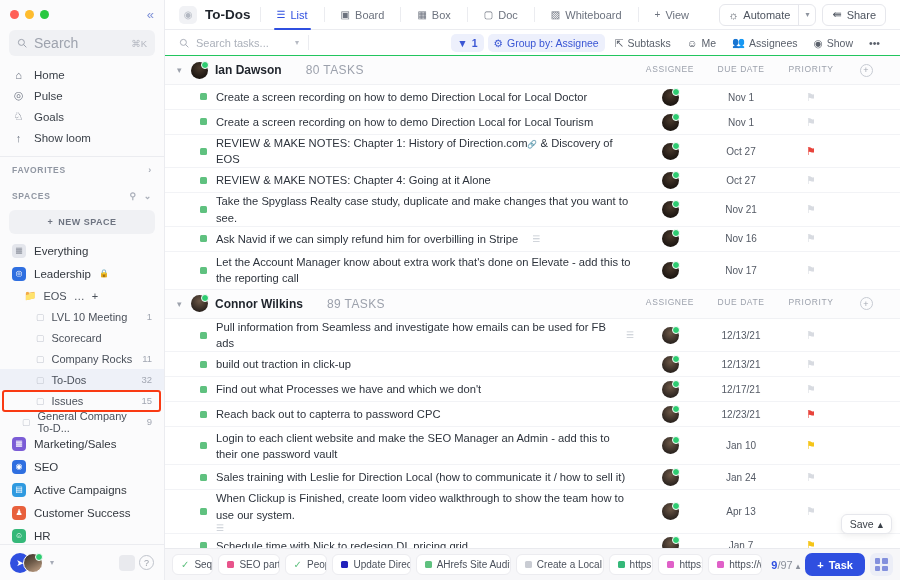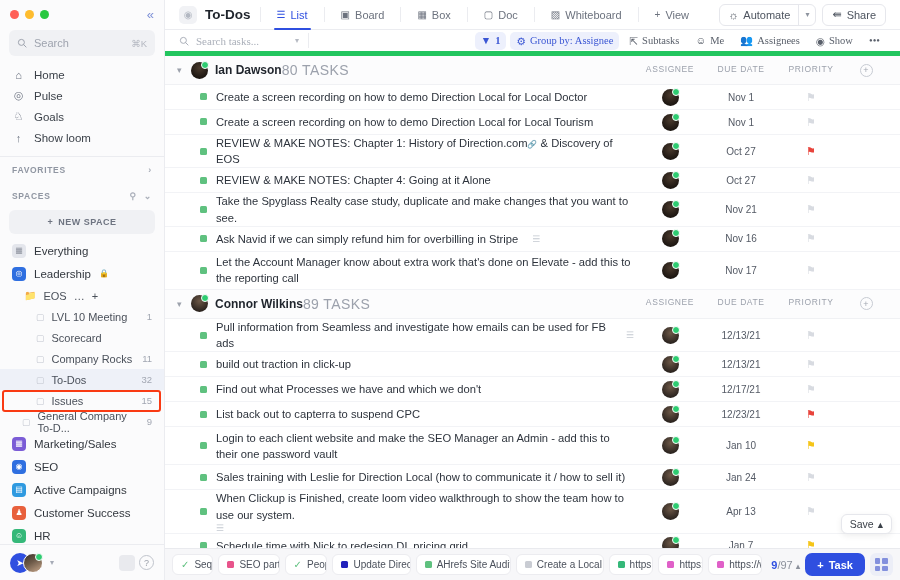--- a/index.html
+++ b/index.html
@@ -20,21 +20,21 @@
   .win-bar { height: 28px; display: flex; align-items: center; padding: 0 10px; flex-shrink: 0; }
   .dots { display: flex; gap: 6px; }
   .dot { width: 9px; height: 9px; border-radius: 50%; }
   .dot.r { background: #ff5f57; } .dot.y { background: #febc2e; } .dot.g { background: #28c840; }
   .collapse { margin-left: auto; color: #7c8fd6; font-size: 13px; line-height: 1; }
 
   .search-box {
     margin: 2px 9px 8px; height: 26px; background: #f0f1f4; border-radius: 6px;
     display: flex; align-items: center; padding: 0 8px; gap: 7px;
   }
-  .search-box .ph { color: #9ea3ae; font-size: 11px; flex: 1; }
+  .search-box .ph { color: #9ea3ae; font-size: 14px; flex: 1; }
   .search-box .kbd { color: #b4b8c1; font-size: 9.5px; }
 
   .nav-item {
     height: 21px; display: flex; align-items: center; gap: 9px;
     padding: 0 12px; color: #3b4149; font-size: 11.5px; position: relative;
   }
   .nav-item .ic { width: 13px; text-align: center; color: #6b7280; font-size: 11px; flex-shrink: 0; }
   .badge {
     position: absolute; left: 17px; top: -1px; background: #e0457b; color: #fff;
     font-size: 6px; border-radius: 7px; padding: 1px 3px; line-height: 1.1;
@@ -132,21 +132,21 @@
   .pill-btn {
     display: flex; align-items: center; gap: 5px; height: 22px; padding: 0 9px;
     border: 1px solid #e6e7ec; border-radius: 6px; color: #4d545f; font-size: 11px; background: #fff;
   }
   .pill-split { display: flex; align-items: center; border: 1px solid #e6e7ec; border-radius: 6px; height: 22px; }
   .pill-split .a { display: flex; align-items: center; gap: 5px; padding: 0 8px; color: #4d545f; font-size: 11px; }
   .pill-split .b { padding: 0 6px; border-left: 1px solid #e6e7ec; color: #8e949f; font-size: 8px; line-height: 22px; }
 
   .filterbar {
     height: 26px; display: flex; align-items: center; padding: 0 14px;
-    border-bottom: 5px solid #22c55e; gap: 0; flex-shrink: 0; font-family: Liberation Serif, serif;
+    border-bottom: 1px solid #22c55e; gap: 0; flex-shrink: 0;
   }
   .task-search { display: flex; align-items: center; gap: 7px; width: 120px; }
   .task-search .ph { color: #abb0ba; font-size: 11px; }
   .task-search .cv { margin-left: auto; color: #b6bac3; font-size: 8px; }
   .fb-right { margin-left: auto; display: flex; align-items: center; gap: 4px; }
   .chip {
     display: flex; align-items: center; gap: 4px; height: 18px; padding: 0 6px;
     border-radius: 5px; font-size: 10.5px; color: #5a606b;
   }
   .chip.blue { background: #edf0fc; color: #3a56d4; }
@@ -162,21 +162,21 @@
   .av-g {
     width: 17px; height: 17px; border-radius: 50%; position: relative; margin-right: 7px; flex-shrink: 0;
   }
   .av-g::after {
     content: ''; position: absolute; right: -1px; top: -1px; width: 6px; height: 6px;
     background: #2ecc71; border-radius: 50%; border: 1.5px solid #fcfcfd;
   }
   .av-ian { background: radial-gradient(circle at 50% 35%, #4b3b2e 0%, #241c16 60%, #0e0b09 100%); }
   .av-con { background: radial-gradient(circle at 50% 35%, #6d5847 0%, #2e2621 70%, #15110e 100%); }
   .grp-name { font-size: 12px; font-weight: bold; color: #1f242c; }
-  .grp-count { font-size: 14px; color: #9ca1ac; margin-left: 0; letter-spacing: 0.4px; }
+  .grp-count { font-size: 12px; color: #9ca1ac; margin-left: 24px; letter-spacing: 0.4px; }
   .col-h { font-size: 8.5px; color: #9ca1ac; letter-spacing: 0.6px; text-align: center; }
   .c-assignee { width: 72px; } .c-due { width: 70px; } .c-prio { width: 70px; } .c-add { width: 40px; }
   .plus-circ {
     width: 13px; height: 13px; border: 1px solid #c7cbd3; border-radius: 50%;
     display: flex; align-items: center; justify-content: center; color: #a3a8b2;
     font-size: 9px; margin: 0 auto;
   }
 
   .task-row {
     min-height: 25px; display: flex; align-items: center; padding: 0 14px 0 12px;
@@ -664,21 +664,21 @@
             <span class="date-t">12/17/21</span>
           </div>
         <div class="cell c-prio">
             <span class="flag">⚑</span>
           </div>
         <div class="cell c-add"></div>
       </div>
       <div class="task-row">
         <div class="t-left">
             <span class="status-sq"></span>
-          <span class="t-name">List back out to capterra to suspend CPC</span>
+          <span class="t-name">Reach back out to capterra to password CPC</span>
           </div>
         <div class="cell c-assignee">
             <span class="av-row av-con"></span>
           </div>
         <div class="cell c-due">
             <span class="date-t">12/23/21</span>
           </div>
         <div class="cell c-prio">
             <span class="flag red">⚑</span>
           </div>

